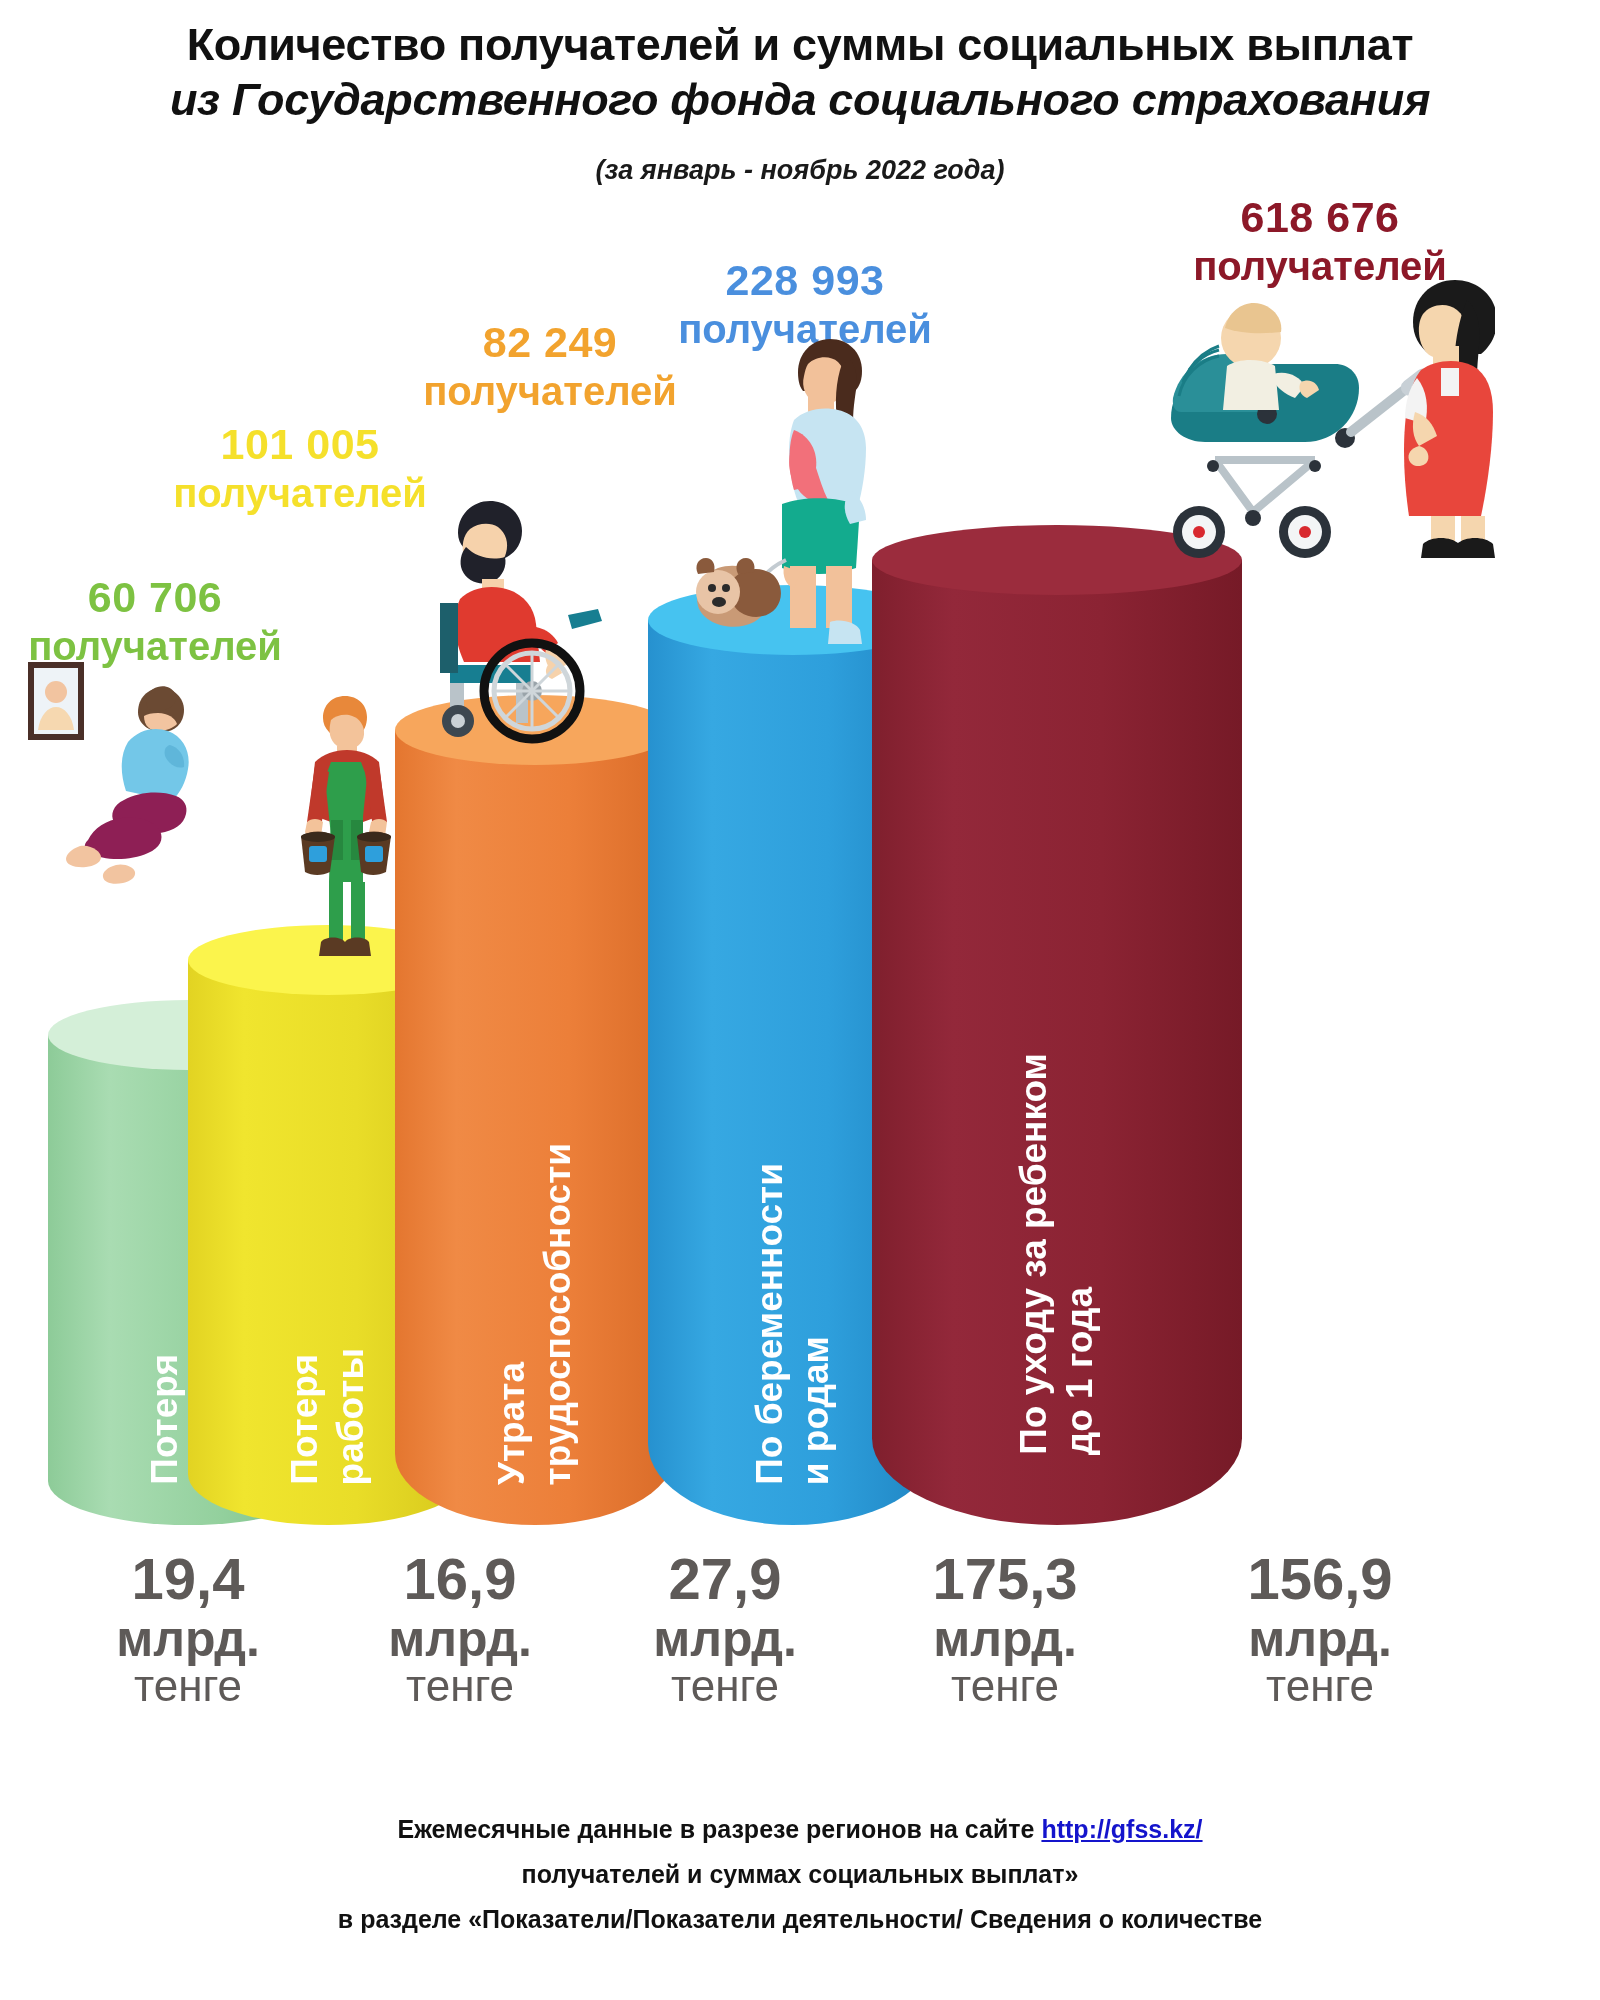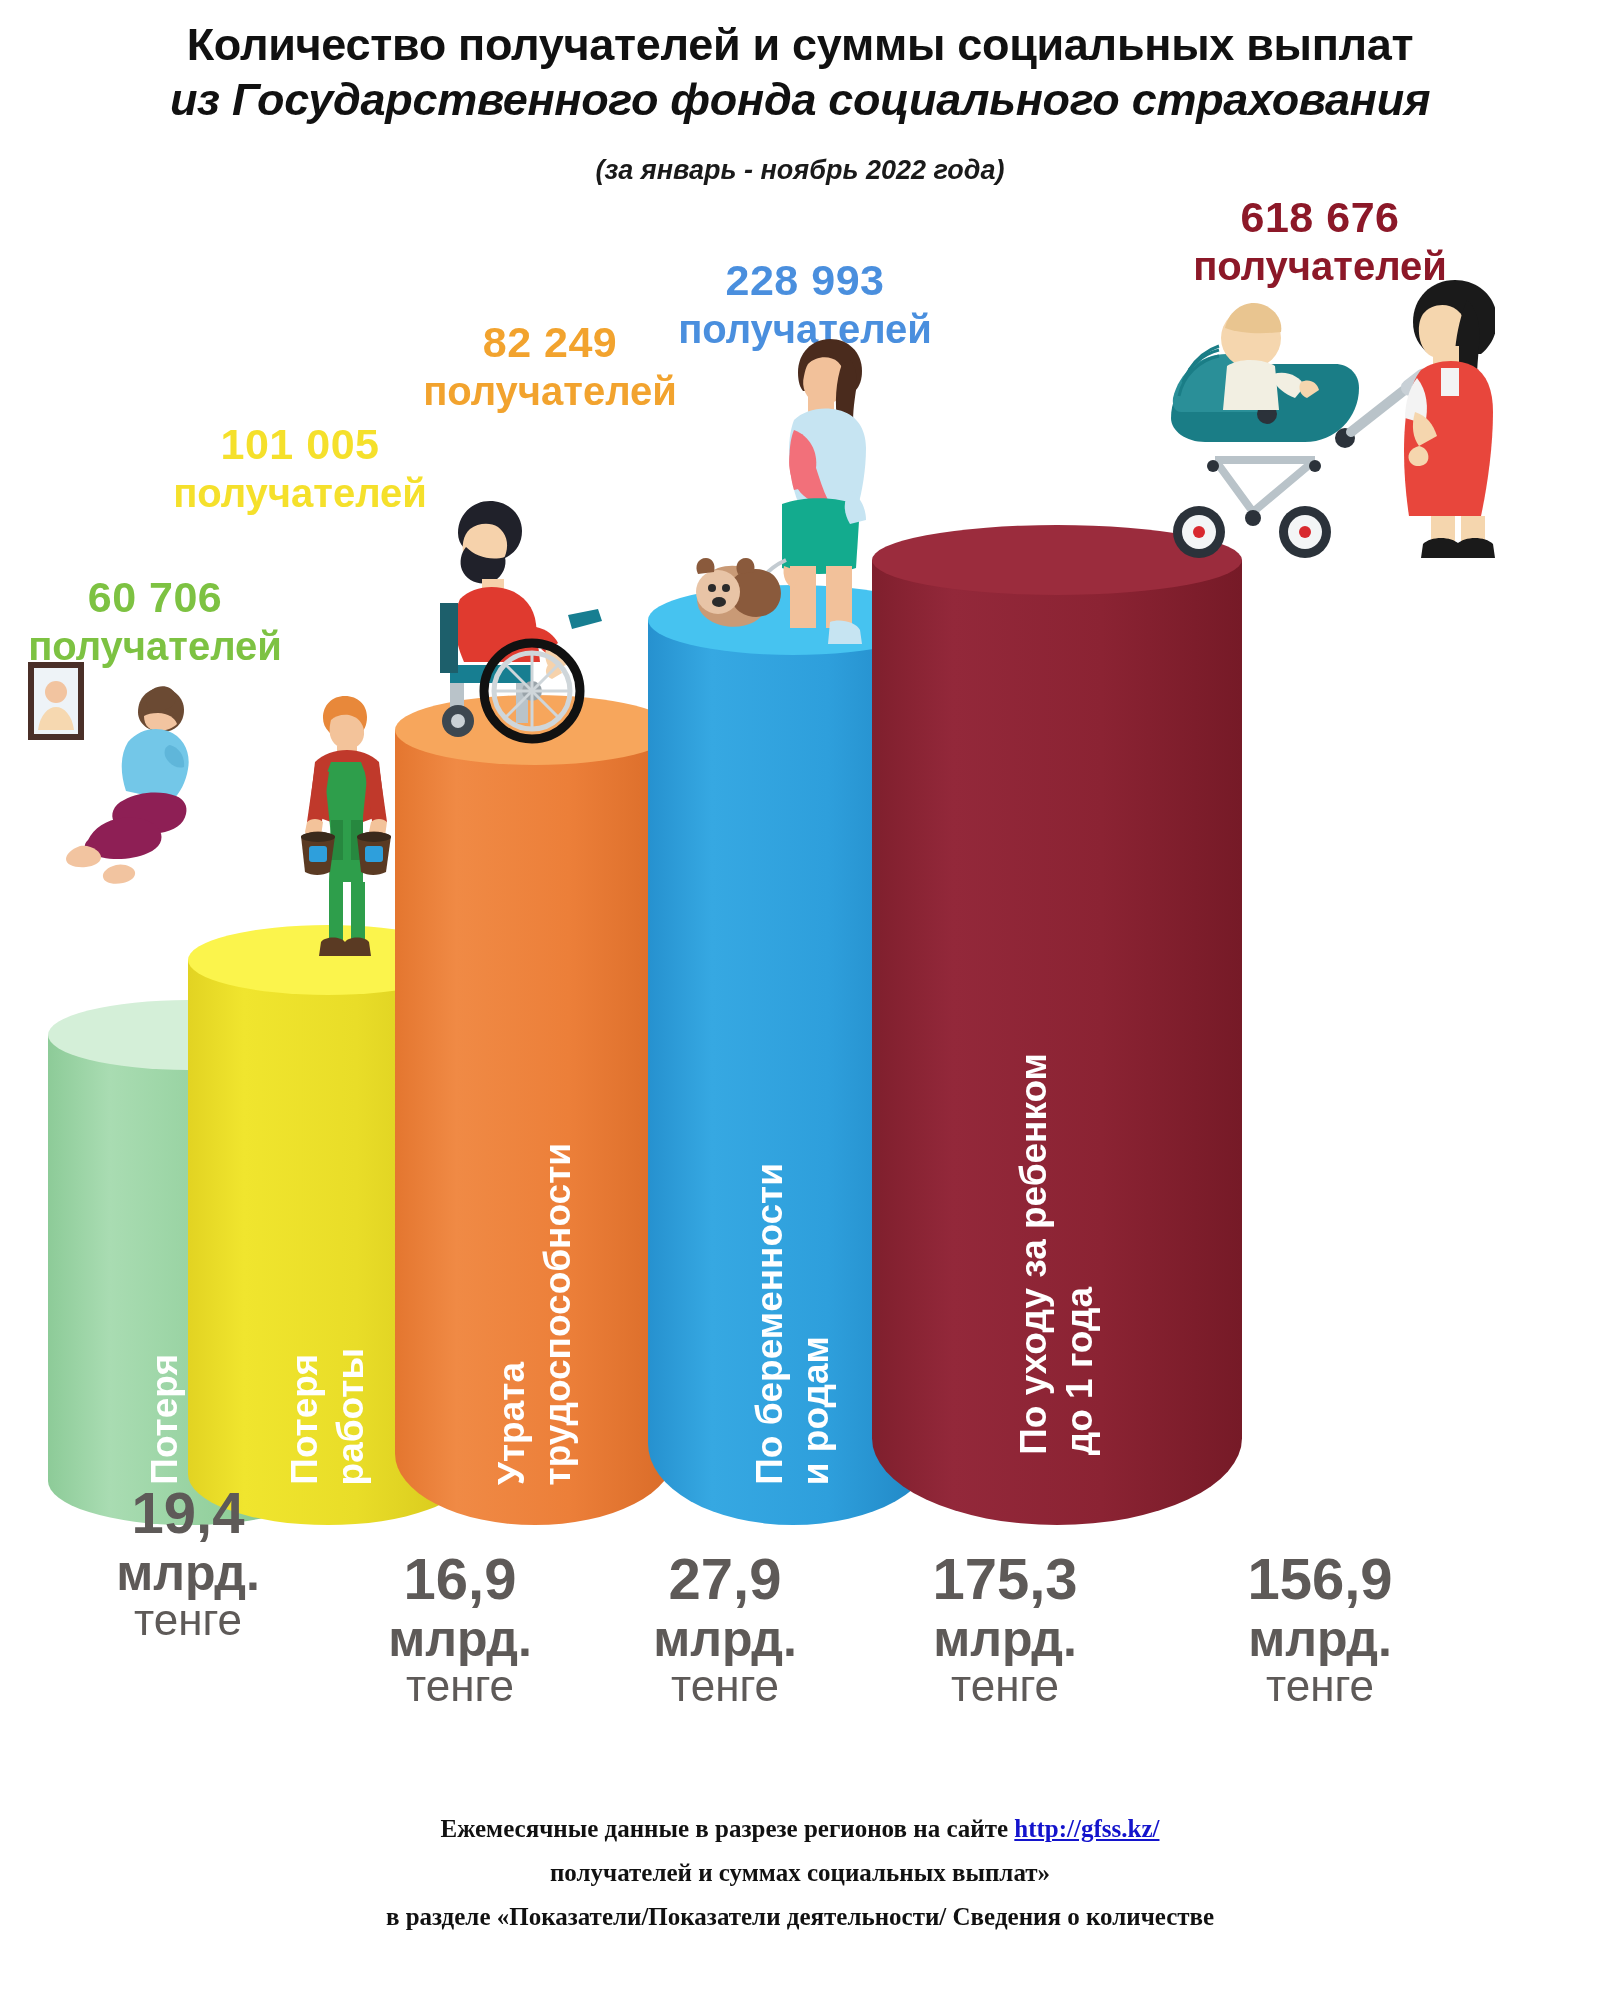--- a/index.html
+++ b/index.html
@@ -73,21 +73,21 @@
     color:#5e5a58;
     line-height:1.0;
   }
   .amt .v{display:block;font-size:58px;font-weight:bold;}
   .amt .u1{display:block;font-size:50px;font-weight:bold;margin-top:6px;}
   .amt .u2{display:block;font-size:44px;font-weight:normal;margin-top:0;}
 
   
   .foot{
     position:absolute;left:0;width:1600px;text-align:center;
-    font-size:25px;color:#111111;font-weight:bold;font-family:Liberation Serif, serif;
+    font-size:25px;color:#111111;font-weight:bold;
   }
   .foot a{color:#1414cc;text-decoration:underline;font-weight:bold;}
   .foot .ln{display:block;margin-bottom:16px;}
 
   
   .fig{position:absolute;}
 </style>
 </head>
 <body>
 
@@ -319,21 +319,21 @@
       <path d="M266 100c14-10 36-12 52-4 14 8 20 24 20 46 0 36-6 76-12 104h-72c-8-52-8-122 12-146z" fill="#e8463c"></path>
       <path d="M286 98h18v28h-18z" fill="#f3f3f3"></path>
       <path d="M262 108c-8 10-12 26-12 40l20 6c4-16 2-34-8-46z" fill="#f3f3f3"></path>
       <path d="M260 142c-4 14-2 26 4 34l18-10c-4-12-10-20-22-24z" fill="#f5d6ae"></path>
       <path d="M264 176c-8 2-12 8-10 14 2 6 10 8 16 4 6-4 4-16-6-18z" fill="#f5d6ae"></path>
       <path d="M276 246h24v32h-24zM306 246h24v32h-24z" fill="#f5d6ae"></path>
       <path d="M268 274c8-8 28-8 36 0l2 14h-40zM302 274c8-8 28-8 36 0l2 14h-40z" fill="#1a1a1a"></path>
     </g>
   </svg>
 
-  <div class="amt" style="left:48px;top:1484px;width:280px;">
+  <div class="amt" style="left:48px;top:1550px;width:280px;">
     <span class="v">19,4</span>
     <span class="u1">млрд.</span>
     <span class="u2">тенге</span>
   </div>
   <div class="amt" style="left:320px;top:1550px;width:280px;">
     <span class="v">16,9</span>
     <span class="u1">млрд.</span>
     <span class="u2">тенге</span>
   </div>
   <div class="amt" style="left:585px;top:1550px;width:280px;">

